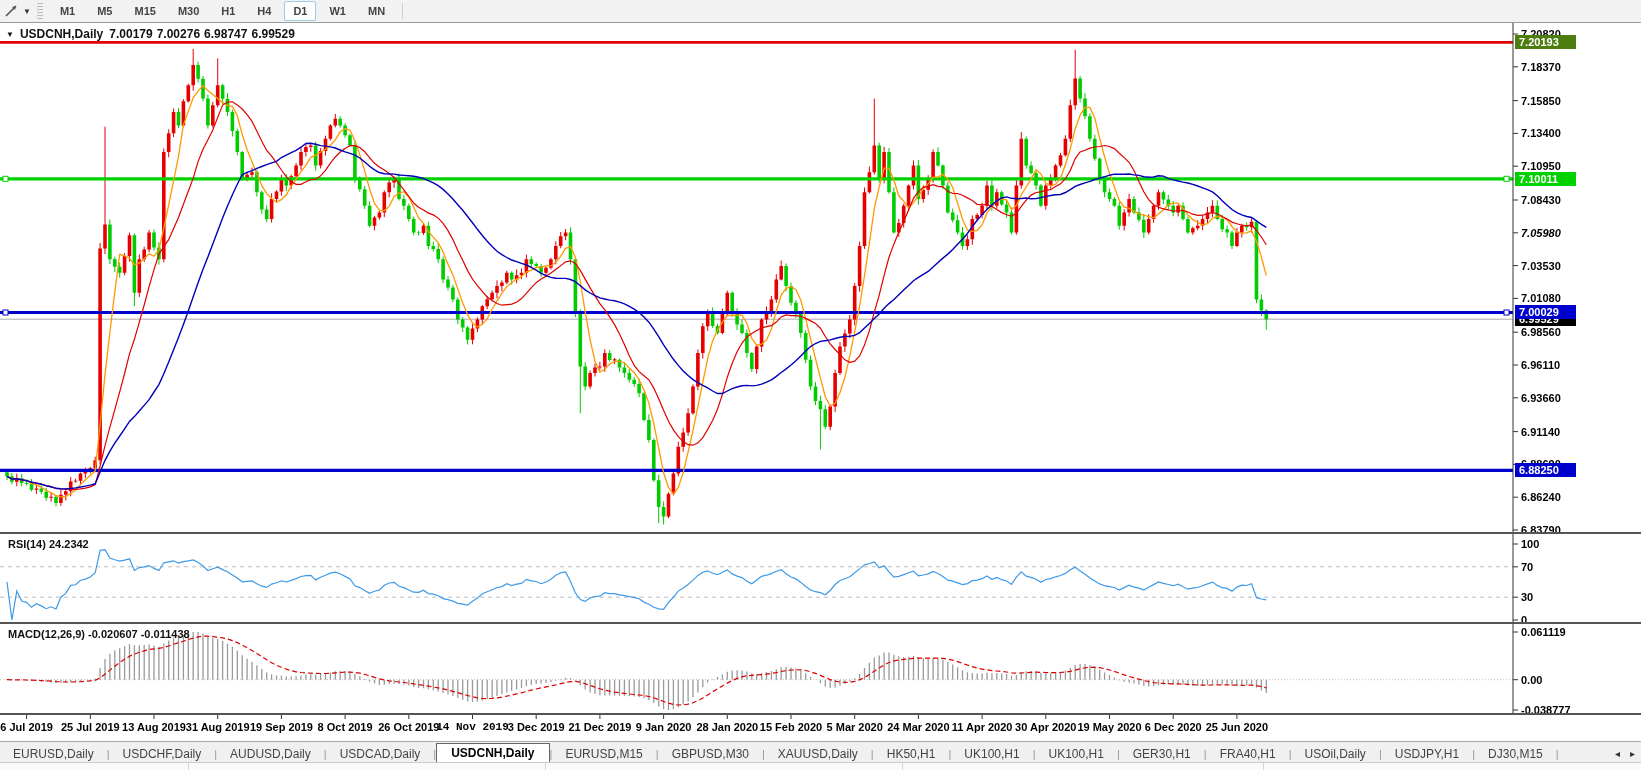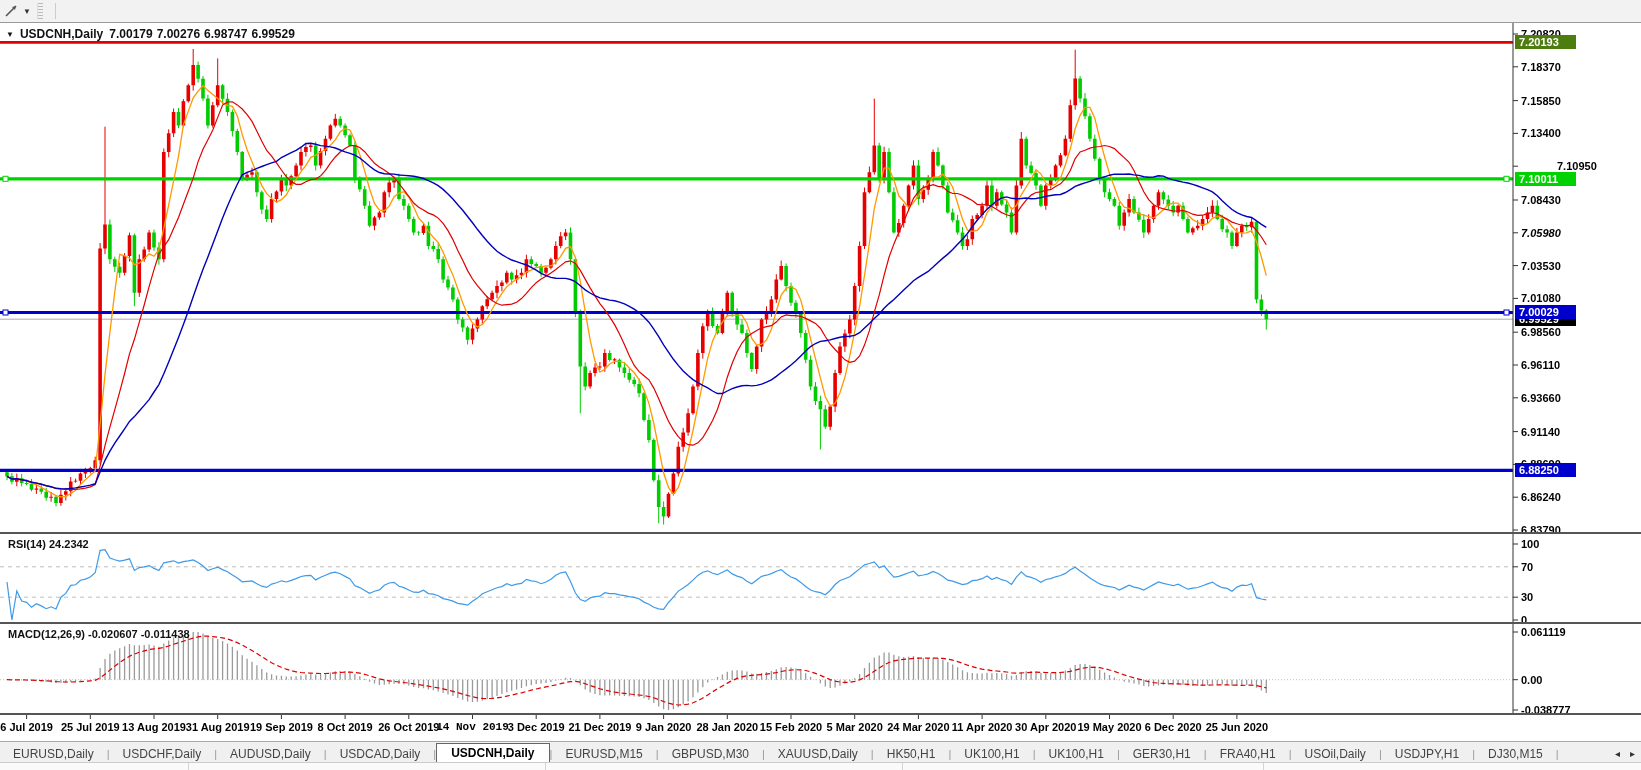--- a/index.html
+++ b/index.html
@@ -53,20 +53,31 @@
 
   <div id="toolbar">
     <div class="tool-icon">
       <svg width="16" height="16" viewBox="0 0 16 16">
         <path d="M2 13 L12 3" stroke="#555" stroke-width="1.6" fill="none"></path>
         <path d="M12 3 l-4 1 3 3 z" fill="#555"></path>
       </svg>
     </div>
     <span class="tool-caret">▼</span>
     <div class="grip"></div>
+    <div id="tf-buttons" style="display: flex;">
+        <div class="tfbtn">M1</div>
+        <div class="tfbtn">M5</div>
+        <div class="tfbtn">M15</div>
+        <div class="tfbtn">M30</div>
+        <div class="tfbtn">H1</div>
+        <div class="tfbtn">H4</div>
+        <div class="tfbtn sel">D1</div>
+        <div class="tfbtn">W1</div>
+        <div class="tfbtn">MN</div>
+      </div>
     <div class="toolbar-sep"></div>
   </div>
 
   <div id="panel-main" class="panel">
     <div id="chart-title">
       <span class="tri">▼</span>
       <span>USDCNH,Daily</span>
       <span>7.00179</span>
       <span style="margin-left:-2px">7.00276</span>
       <span style="margin-left:-2px">6.98747</span>
@@ -89,21 +100,21 @@
         <path d="M7.0,453.3L11.9,456.0L16.8,455.8L21.7,456.8L26.6,457.7L31.5,460.4L36.4,461.7L41.3,464.4L46.2,467.3L51.1,469.9L56.0,472.6L60.9,473.8L65.8,473.7L70.7,470.5L75.6,467.3L80.5,461.4L85.4,456.8L90.3,452.2L95.2,447.9L100.1,401.5L105.0,351.6L109.9,309.1L114.8,268.9L119.7,231.4L124.6,232.9L129.5,235.0L134.4,241.7L139.3,240.2L144.2,235.6L149.1,230.9L154.0,233.3L158.9,226.6L163.8,205.2L168.7,181.9L173.6,157.8L178.5,133.4L183.4,101.8L188.3,88.4L193.2,74.8L198.1,68.1L203.0,62.8L207.9,67.6L212.8,71.6L217.7,75.6L222.6,79.6L227.5,82.3L232.4,83.4L237.3,92.8L242.2,111.5L247.1,126.7L252.0,138.8L256.9,151.1L261.8,162.6L266.7,170.6L271.6,175.5L276.5,179.3L281.4,176.6L286.3,171.8L291.2,163.2L296.1,156.5L301.0,148.7L305.9,142.3L310.8,134.3L315.7,132.1L320.6,129.2L325.5,126.5L330.4,122.2L335.3,116.9L340.2,108.8L345.1,105.7L350.0,107.0L354.9,117.7L359.8,131.8L364.7,147.9L369.6,166.0L374.5,180.4L379.4,187.1L384.3,187.7L389.2,183.1L394.1,173.7L399.0,170.0L403.9,168.7L408.8,174.0L413.7,184.1L418.6,194.9L423.5,200.2L428.4,208.3L433.3,214.3L438.2,219.6L443.1,228.9L448.0,241.2L452.9,251.9L457.8,266.0L462.7,279.7L467.6,291.7L472.5,300.0L477.4,304.0L482.3,301.3L487.2,295.7L492.1,286.3L497.0,277.8L501.9,270.3L506.8,263.6L511.7,259.7L516.6,256.1L521.5,253.5L526.4,248.9L531.3,247.1L536.2,244.5L541.1,244.0L546.0,242.9L550.9,242.9L555.8,239.3L560.7,233.3L565.6,225.3L570.5,223.6L575.4,234.4L580.3,258.5L585.2,288.6L590.1,316.7L595.0,338.3L599.9,349.0L604.8,346.3L609.7,341.0L614.6,338.3L619.5,338.3L624.4,339.7L629.3,345.0L634.2,349.8L639.1,356.5L644.0,367.0L648.9,380.4L653.8,400.5L658.7,425.2L663.6,449.8L668.5,464.5L673.4,471.2L678.3,464.5L683.2,449.6L688.1,429.0L693.0,407.5L697.9,383.4L702.8,359.3L707.7,335.4L712.6,317.9L717.5,307.2L722.4,299.2L727.3,292.5L732.2,292.5L737.1,292.2L742.0,292.2L746.9,300.2L751.8,315.5L756.7,322.2L761.6,321.2L766.5,316.9L771.4,306.2L776.3,288.2L781.2,272.1L786.1,265.4L791.0,263.7L795.9,266.4L800.8,277.1L805.7,295.9L810.6,316.0L815.5,335.6L820.4,354.9L825.3,373.7L830.2,383.0L835.1,380.4L840.0,369.4L844.9,354.3L849.8,332.8L854.7,308.7L859.6,283.3L864.5,252.5L869.4,220.2L874.3,185.4L879.2,164.0L884.1,145.2L889.0,145.2L893.9,157.3L898.8,172.8L903.7,178.2L908.6,184.9L913.5,179.5L918.4,172.8L923.3,166.1L928.2,160.8L933.1,154.1L938.0,154.1L942.9,151.4L947.8,155.9L952.7,164.2L957.6,180.3L962.5,196.3L967.4,207.0L972.3,208.4L977.2,207.3L982.1,202.0L987.0,189.9L991.9,183.2L996.8,177.9L1001.7,175.8L1006.6,177.1L1011.5,186.5L1016.4,182.5L1021.3,171.8L1026.2,164.0L1031.1,156.1L1036.0,146.7L1040.9,150.8L1045.8,160.1L1050.7,162.8L1055.6,161.3L1060.5,155.2L1065.4,141.8L1070.3,125.8L1075.2,105.7L1080.1,92.3L1085.0,84.4L1089.9,84.4L1094.8,95.2L1099.7,115.3L1104.6,134.0L1109.5,150.6L1114.4,164.0L1119.3,177.4L1124.2,184.1L1129.1,185.4L1134.0,188.1L1138.9,190.9L1143.8,192.2L1148.7,193.6L1153.6,194.9L1158.5,190.9L1163.4,186.8L1168.3,181.5L1173.2,180.2L1178.1,180.2L1183.0,185.5L1187.9,192.1L1192.8,196.6L1197.7,199.3L1202.6,202.0L1207.5,200.6L1212.4,195.3L1217.3,193.4L1222.2,194.1L1227.1,196.8L1232.0,203.5L1236.9,208.9L1241.8,210.2L1246.7,209.8L1251.6,207.6L1256.5,218.4L1261.4,234.0L1266.3,252.6" stroke="#ff9900" stroke-width="1.3" fill="none"></path>
         <path d="M7.0,453.3L11.9,456.0L16.8,455.8L21.7,456.8L26.6,457.7L31.5,459.2L36.4,460.1L41.3,461.2L46.2,462.7L51.1,463.8L56.0,465.3L60.9,465.8L65.8,466.0L70.7,466.4L75.6,466.3L80.5,465.9L85.4,465.1L90.3,463.9L95.2,461.6L100.1,443.1L105.0,422.6L109.9,404.2L114.8,386.6L119.7,368.8L124.6,350.5L129.5,330.8L134.4,316.3L139.3,299.2L144.2,282.0L149.1,263.6L154.0,246.6L158.9,231.2L163.8,223.7L168.7,216.7L173.6,205.4L178.5,194.5L183.4,181.3L188.3,168.2L193.2,155.1L198.1,138.6L203.0,126.3L207.9,116.7L212.8,106.9L217.7,94.4L222.6,82.1L227.5,79.0L232.4,78.8L237.3,81.9L242.2,86.0L247.1,91.7L252.0,98.4L256.9,108.2L261.8,118.2L266.7,127.5L271.6,133.2L276.5,139.8L281.4,147.0L286.3,153.7L291.2,158.6L296.1,161.3L301.0,161.3L305.9,158.8L310.8,156.6L315.7,156.1L320.6,152.9L325.5,147.4L330.4,140.2L335.3,134.0L340.2,129.0L345.1,125.6L350.0,122.5L354.9,122.7L359.8,124.5L364.7,128.7L369.6,134.7L374.5,140.3L379.4,143.9L384.3,147.1L389.2,150.4L394.1,154.5L399.0,160.7L403.9,166.9L408.8,173.3L413.7,180.0L418.6,184.2L423.5,187.0L428.4,190.1L433.3,191.9L438.2,195.1L443.1,200.3L448.0,207.6L452.9,216.6L457.8,227.4L462.7,237.3L467.6,247.6L472.5,256.0L477.4,262.7L482.3,268.4L487.2,274.0L492.1,277.6L497.0,280.5L501.9,282.2L506.8,281.7L511.7,281.1L516.6,279.2L521.5,275.6L526.4,270.4L531.3,264.6L536.2,259.7L541.1,256.1L546.0,253.2L550.9,250.1L555.8,246.5L560.7,242.6L565.6,238.8L570.5,237.8L575.4,240.4L580.3,247.4L585.2,256.1L590.1,264.9L595.0,272.9L599.9,280.6L604.8,286.8L609.7,293.9L614.6,301.6L619.5,310.9L624.4,321.5L629.3,332.8L634.2,342.4L639.1,348.6L644.0,352.7L648.9,356.8L653.8,365.1L658.7,375.8L663.6,387.3L668.5,398.2L673.4,406.9L678.3,413.6L683.2,418.6L688.1,421.7L693.0,422.2L697.9,419.8L702.8,414.7L707.7,406.4L712.6,397.6L717.5,386.3L722.4,371.4L727.3,354.2L732.2,340.3L737.1,328.8L742.0,320.0L746.9,313.9L751.8,310.5L756.7,307.4L761.6,304.9L766.5,303.7L771.4,302.7L776.3,299.1L781.2,293.9L786.1,291.9L791.0,292.6L795.9,292.6L800.8,293.3L805.7,295.4L810.6,297.9L815.5,300.4L820.4,305.2L825.3,313.5L830.2,320.8L835.1,326.5L840.0,331.6L844.9,336.8L849.8,339.4L854.7,338.1L859.6,333.0L864.5,322.1L869.4,307.7L874.3,289.2L879.2,272.1L884.1,252.3L889.0,234.3L893.9,220.9L898.8,209.3L903.7,198.5L908.6,187.1L913.5,175.3L918.4,168.6L923.3,164.3L928.2,163.3L933.1,161.7L938.0,163.3L942.9,163.8L947.8,168.4L952.7,170.5L957.6,170.5L962.5,172.3L967.4,174.9L972.3,177.5L977.2,181.3L982.1,181.8L987.0,181.5L991.9,183.5L996.8,186.6L1001.7,189.6L1006.6,191.7L1011.5,193.2L1016.4,190.6L1021.3,183.3L1026.2,177.2L1031.1,172.1L1036.0,169.5L1040.9,168.8L1045.8,167.2L1050.7,166.7L1055.6,163.6L1060.5,160.8L1065.4,155.7L1070.3,147.5L1075.2,135.6L1080.1,128.9L1085.0,127.2L1089.9,125.1L1094.8,124.0L1099.7,123.5L1104.6,122.5L1109.5,123.5L1114.4,125.6L1119.3,130.2L1124.2,134.6L1129.1,139.3L1134.0,147.5L1138.9,158.4L1143.8,168.7L1148.7,176.6L1153.6,181.7L1158.5,184.3L1163.4,185.9L1168.3,186.9L1173.2,188.0L1178.1,188.0L1183.0,187.4L1187.9,189.0L1192.8,191.2L1197.7,192.3L1202.6,192.2L1207.5,190.7L1212.4,189.7L1217.3,190.7L1222.2,193.5L1227.1,196.1L1232.0,199.1L1236.9,200.7L1241.8,202.2L1246.7,202.9L1251.6,202.0L1256.5,207.5L1261.4,214.0L1266.3,221.7" stroke="#e00000" stroke-width="1.2" fill="none"></path>
         <path d="M7.0,453.3L11.9,456.0L16.8,455.8L21.7,456.8L26.6,457.7L31.5,459.2L36.4,460.1L41.3,461.2L46.2,462.7L51.1,463.8L56.0,465.3L60.9,465.8L65.8,466.0L70.7,465.5L75.6,464.9L80.5,464.0L85.4,463.1L90.3,462.1L95.2,460.8L100.1,449.1L105.0,437.3L109.9,428.1L114.8,420.1L119.7,413.0L124.6,405.8L129.5,398.4L134.4,393.6L139.3,388.0L144.2,382.4L149.1,376.7L154.0,369.0L158.9,361.6L163.8,350.8L168.7,339.1L173.6,326.7L178.5,314.5L183.4,301.6L188.3,288.1L193.2,273.7L198.1,259.7L203.0,246.3L207.9,233.9L212.8,221.1L217.7,207.9L222.6,195.1L227.5,183.1L232.4,171.7L237.3,161.2L242.2,151.8L247.1,149.3L252.0,147.6L256.9,145.4L261.8,143.5L266.7,141.7L271.6,139.8L276.5,138.3L281.4,134.5L286.3,132.1L291.2,129.6L296.1,127.4L301.0,124.2L305.9,120.5L310.8,120.2L315.7,121.3L320.6,122.6L325.5,123.1L330.4,123.9L335.3,125.0L340.2,127.0L345.1,128.9L350.0,130.4L354.9,132.2L359.8,135.0L364.7,139.0L369.6,143.3L374.5,146.8L379.4,149.5L384.3,150.8L389.2,151.0L394.1,151.1L399.0,152.0L403.9,152.4L408.8,152.8L413.7,153.2L418.6,154.3L423.5,155.5L428.4,157.7L433.3,159.8L438.2,162.6L443.1,166.4L448.0,170.9L452.9,176.0L457.8,181.8L462.7,187.2L467.6,193.5L472.5,199.8L477.4,206.3L482.3,212.5L487.2,218.3L492.1,223.6L497.0,228.3L501.9,231.7L506.8,234.5L511.7,237.0L516.6,238.6L521.5,240.4L526.4,242.0L531.3,244.4L536.2,247.2L541.1,250.3L546.0,252.6L550.9,254.4L555.8,255.3L560.7,255.4L565.6,255.4L570.5,256.5L575.4,258.7L580.3,262.7L585.2,266.9L590.1,270.0L595.0,272.7L599.9,274.9L604.8,276.0L609.7,277.1L614.6,277.8L619.5,279.1L624.4,280.9L629.3,283.3L634.2,286.1L639.1,289.5L644.0,294.0L648.9,299.2L653.8,306.1L658.7,313.7L663.6,321.8L668.5,329.1L673.4,336.3L678.3,342.4L683.2,347.9L688.1,352.6L693.0,356.6L697.9,359.7L702.8,362.4L707.7,364.9L712.6,368.0L717.5,370.5L722.4,370.5L727.3,368.0L732.2,365.6L737.1,364.0L742.0,362.8L746.9,362.4L751.8,362.9L756.7,362.4L761.6,361.1L766.5,359.2L771.4,356.8L776.3,353.4L781.2,349.5L786.1,345.9L791.0,342.0L795.9,337.8L800.8,332.9L805.7,328.0L810.6,323.6L815.5,320.5L820.4,318.4L825.3,317.7L830.2,316.9L835.1,315.5L840.0,314.2L844.9,313.5L849.8,313.3L854.7,312.4L859.6,309.7L864.5,305.1L869.4,300.4L874.3,295.5L879.2,291.0L884.1,285.2L889.0,280.6L893.9,276.5L898.8,271.7L903.7,267.0L908.6,262.5L913.5,257.7L918.4,254.3L923.3,251.3L928.2,248.4L933.1,244.0L938.0,239.4L942.9,235.1L947.8,231.1L952.7,226.5L957.6,221.3L962.5,216.2L967.4,210.5L972.3,203.6L977.2,197.2L982.1,191.6L987.0,186.3L991.9,182.0L996.8,177.8L1001.7,175.0L1006.6,173.9L1011.5,175.3L1016.4,175.7L1021.3,175.5L1026.2,175.0L1031.1,175.7L1036.0,175.5L1040.9,174.6L1045.8,173.4L1050.7,172.5L1055.6,171.8L1060.5,171.5L1065.4,169.5L1070.3,166.6L1075.2,163.3L1080.1,161.5L1085.0,159.9L1089.9,158.3L1094.8,156.5L1099.7,155.1L1104.6,153.8L1109.5,152.2L1114.4,151.1L1119.3,151.3L1124.2,151.3L1129.1,151.0L1134.0,151.9L1138.9,152.4L1143.8,153.7L1148.7,154.2L1153.6,154.0L1158.5,152.7L1163.4,153.1L1168.3,155.4L1173.2,156.9L1178.1,158.0L1183.0,159.1L1187.9,160.0L1192.8,161.4L1197.7,163.0L1202.6,164.8L1207.5,166.7L1212.4,168.9L1217.3,172.7L1222.2,177.7L1227.1,182.2L1232.0,186.5L1236.9,189.7L1241.8,191.9L1246.7,193.5L1251.6,194.5L1256.5,197.8L1261.4,201.3L1266.3,204.4" stroke="#0000bb" stroke-width="1.4" fill="none"></path>
         <path d="M1513,0V510" stroke="#333" stroke-width="1" fill="none"></path>
         <path d="M1513,11.0H1518M1513,43.8H1518M1513,77.6H1518M1513,110.4H1518M1513,143.2H1518M1513,177.0H1518M1513,209.8H1518M1513,242.6H1518M1513,275.4H1518M1513,309.2H1518M1513,342.0H1518M1513,374.8H1518M1513,408.6H1518M1513,441.4H1518M1513,474.2H1518M1513,507.0H1518" stroke="#333" stroke-width="1" fill="none"></path>
       </svg>
       <div class="ytick" style="top: 5px;">7.20820</div>
       <div class="ytick" style="top: 37.8166px;">7.18370</div>
       <div class="ytick" style="top: 71.5709px;">7.15850</div>
       <div class="ytick" style="top: 104.388px;">7.13400</div>
-      <div class="ytick" style="top: 137.204px; margin-left: 36px;">7.10950</div>
+      <div class="ytick" style="top: 137.204px;">7.10950</div>
       <div class="ytick" style="top: 170.958px;">7.08430</div>
       <div class="ytick" style="top: 203.775px; font-style: italic;">7.05980</div>
       <div class="ytick" style="top: 236.592px;">7.03530</div>
       <div class="ytick" style="top: 269.408px;">7.01080</div>
       <div class="ytick" style="top: 303.163px;">6.98560</div>
       <div class="ytick" style="top: 335.979px;">6.96110</div>
       <div class="ytick" style="top: 368.796px;">6.93660</div>
       <div class="ytick" style="top: 402.55px;">6.91140</div>
       <div class="ytick" style="top: 435.367px;">6.88690</div>
       <div class="ytick" style="top: 468.183px;">6.86240</div>

